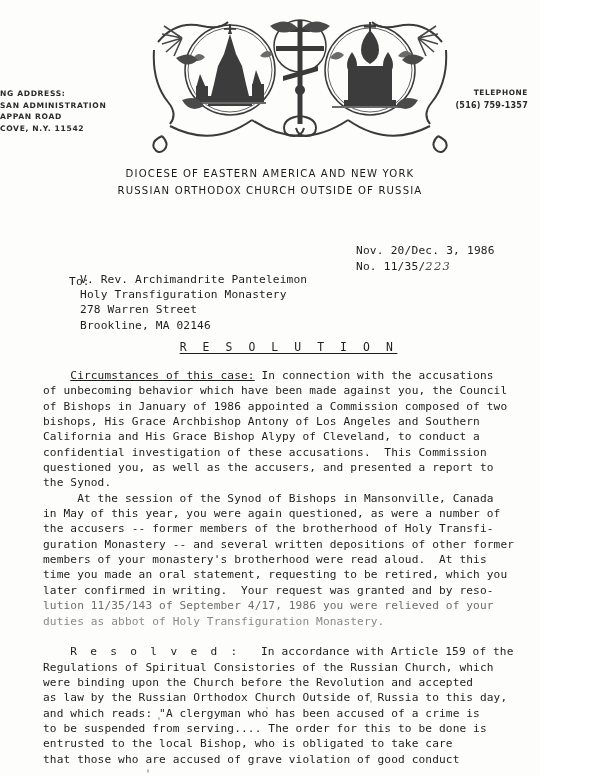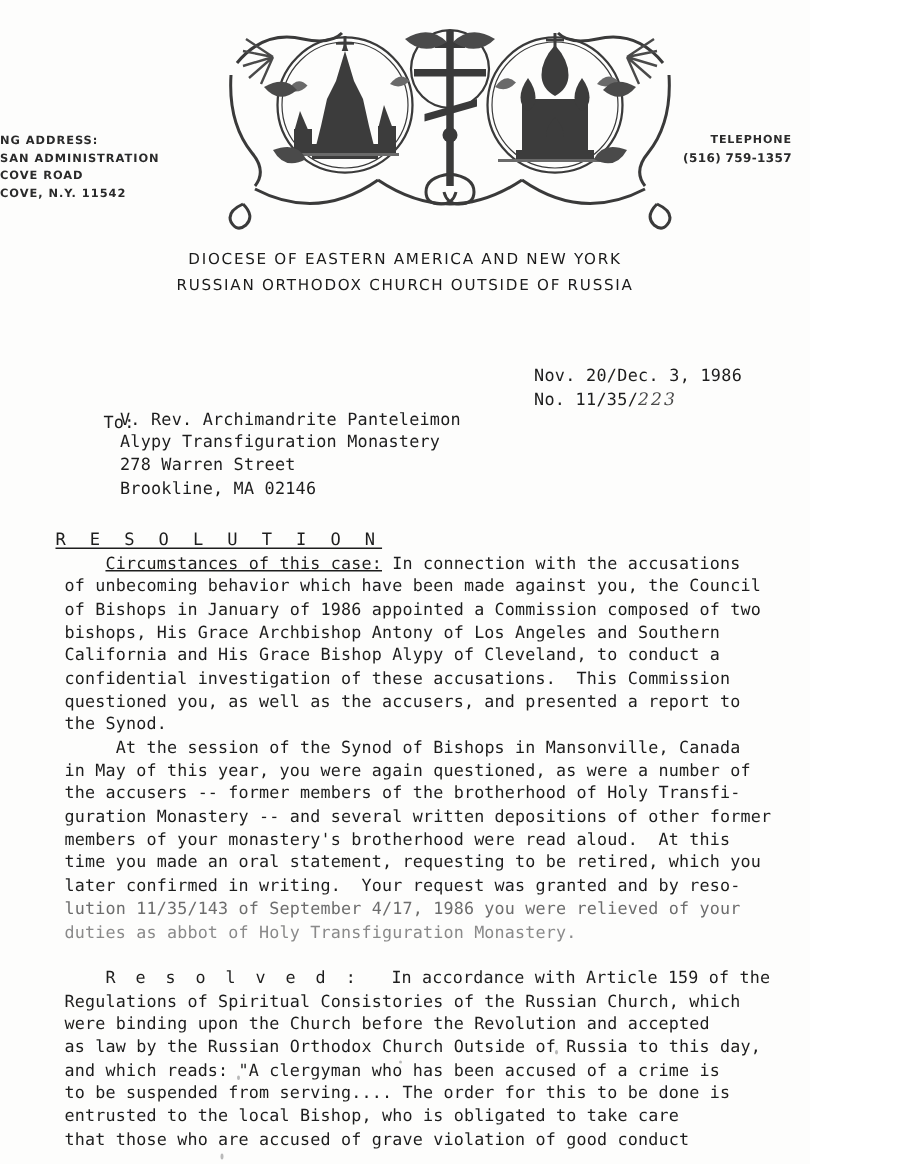--- a/index.html
+++ b/index.html
@@ -99,21 +99,22 @@
   }
   .to-label { position: absolute; left: 0; top: 2px; margin-left: 36px; }
   .to-lines { margin-left: 47px; }
   .to-lines div { white-space: pre; }
 
   
   .doc-heading {
     position: absolute;
     left: 0;
     right: 0;
-    top: 352px;
+    top: 340px;
+    text-align: center;
     font-size: 11.4px;
     letter-spacing: 4.6px;
     text-decoration: underline;
     text-underline-offset: 2px;
     padding-left: 37px;
   }
 
   
   .body-text {
     position: absolute;
@@ -228,21 +229,21 @@
       <g stroke="#4a4a4a" stroke-width="1.6" fill="none">
         <path d="M30 30 L12 18 M30 30 L10 26 M30 30 L10 36 M30 30 L14 44 M30 30 L22 48"></path>
         <path d="M266 30 L284 18 M266 30 L286 26 M266 30 L286 36 M266 30 L282 44 M266 30 L274 48"></path>
       </g>
     </svg>
   </div>
 
   <div class="addr-block">
     <div>NG ADDRESS:</div>
     <div>SAN ADMINISTRATION</div>
-    <div>COVE ROAD</div>
+    <div>APPAN ROAD</div>
     <div>COVE, N.Y. 11542</div>
   </div>
 
   <div class="tel-block">
     <div>TELEPHONE</div>
     <div class="tel-number">(516) 759-1357</div>
   </div>
 
   <div class="org-titles">
     <div>DIOCESE OF EASTERN AMERICA AND NEW YORK</div>
@@ -251,21 +252,21 @@
 
   <div class="dateblock">
     <div>Nov. 20/Dec. 3, 1986</div>
     <div class="refno"><span>No. 11/35/</span><span class="hand">223</span></div>
   </div>
 
   <div class="to-wrap">
     <span class="to-label">To:</span>
     <div class="to-lines">
       <div>V. Rev. Archimandrite Panteleimon</div>
-      <div>Alypy Transfiguration Monastery</div>
+      <div>Holy Transfiguration Monastery</div>
       <div>278 Warren Street</div>
       <div>Brookline, MA 02146</div>
     </div>
   </div>
 
   <div class="doc-heading">R E S O L U T I O N</div>
 
   <div class="body-text">
 
     <p><span class="indent"></span>&nbsp;&nbsp;&nbsp;&nbsp;<span class="u">Circumstances of this case:</span><span> In connection with the accusations</span>

